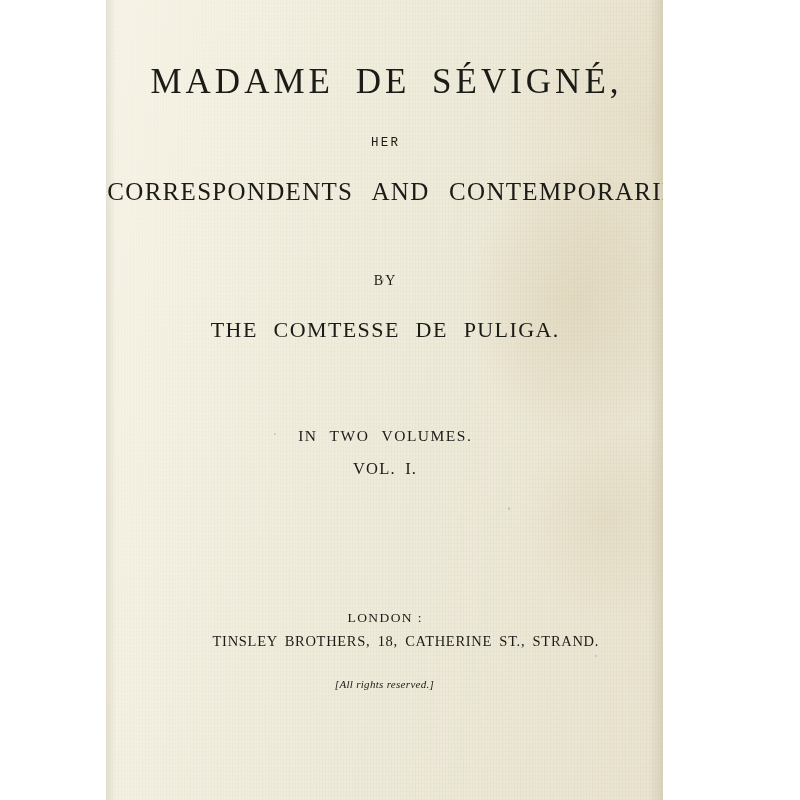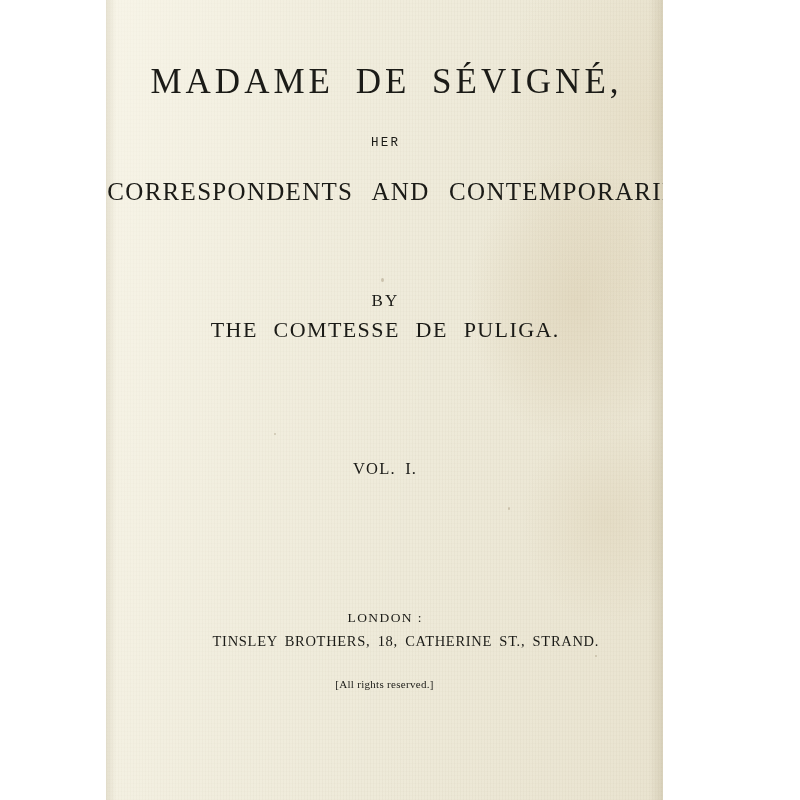--- a/index.html
+++ b/index.html
@@ -131,22 +131,22 @@
   .title-sub {
     top: 178px;
     font-size: 25px;
     letter-spacing: 1.3px;
     word-spacing: 12px;
     text-indent: 1.3px;
   }
 
   
   .author-by {
-    top: 291px;
-    font-size: 17px;
+    top: 273px;
+    font-size: 14px;
     letter-spacing: 2.2px;
     text-indent: 2.2px;
   }
 
   
   .author-name {
     top: 317px;
     font-size: 22px;
     letter-spacing: 1.4px;
     word-spacing: 9px;
@@ -192,20 +192,21 @@
     top: 655px;
     font-size: 15px;
     letter-spacing: 0.8px;
     text-indent: 0.8px;
   }
 
   
   .imprint-rights {
     top: 678px;
     font-size: 11px;
+    font-style: italic;
     letter-spacing: 0.3px;
     text-transform: none;
   }
 
   
   .speck {
     position: absolute;
     background: rgba(122,104,74,0.30);
     border-radius: 50%;
     pointer-events: none;
@@ -233,20 +234,21 @@
       <div class="line title-main">Madame de Sévigné,</div>
 
       <div class="line title-her">Her</div>
 
       <div class="line title-sub">Correspondents and Contemporaries.</div>
 
       <div class="line author-by">By</div>
 
       <div class="line author-name">The Comtesse de Puliga.</div>
 
+      <div class="line vol-count">In Two Volumes.</div>
 
       <div class="line vol-number">Vol. I.</div>
 
       <div class="line imprint-city">London :</div>
 
       <div class="line imprint-publisher">Tinsley Brothers, 18, Catherine St., Strand.</div>
 
 
       <div class="line imprint-rights">[All rights reserved.]</div>
 

